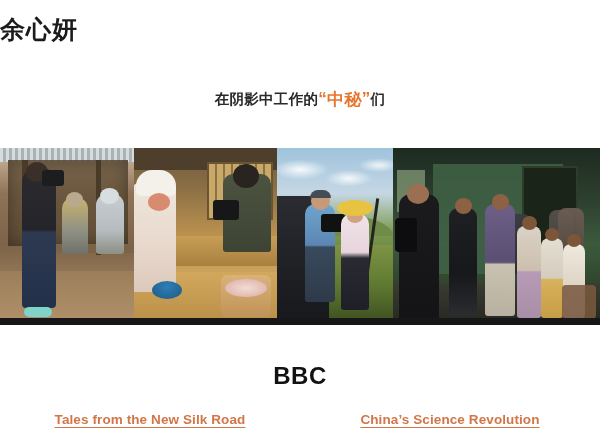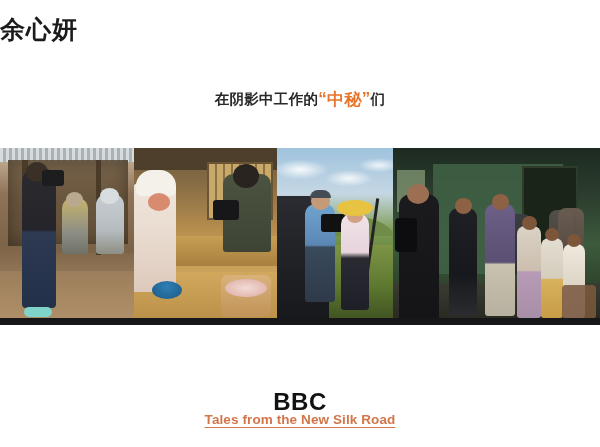--- a/index.html
+++ b/index.html
@@ -207,21 +207,20 @@
   .brand {
     position: absolute;
     top: 362px;
     left: 0;
     width: 600px;
     text-align: center;
     font-size: 24px;
     font-weight: bold;
     color: #121212;
     letter-spacing: 0.5px;
-    margin-top: 26px;
   }
 
   .links {
     position: absolute;
     top: 410px;
     left: 0;
     width: 600px;
     display: flex;
   }
   .link-cell {
@@ -325,13 +324,16 @@
 
 </div>
 <div class="strip-base"></div>
 
 <div class="brand">BBC</div>
 
 <div class="links">
   <div class="link-cell">
     <a class="credit-link">Tales from the New Silk Road</a>
   </div>
+  <div class="link-cell">
+    <a class="credit-link">China’s Science Revolution</a>
+  </div>
 </div>
 
 </body></html>

